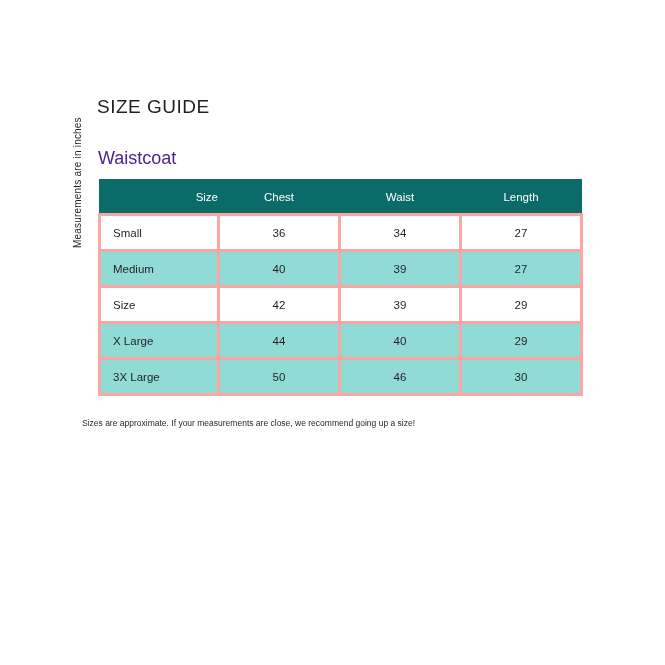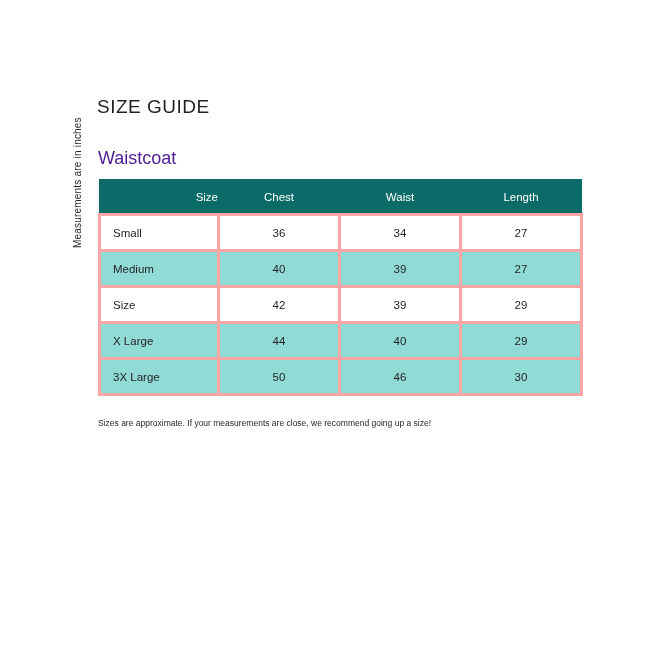--- a/index.html
+++ b/index.html
@@ -86,21 +86,21 @@
     text-align: center;
   }
   tr.row-alt td {
     background: #90dbd6;
   }
   tr.row-plain td {
     background: #ffffff;
   }
   .footnote {
     position: absolute;
-    left: 98px;
+    left: 82px;
     top: 418px;
     font-size: 8.5px;
     color: #231f20;
   }
   col.c1 { width: 119px; }
   col.c2 { width: 121px; }
   col.c3 { width: 121px; }
   col.c4 { width: 121px; }
 </style>
 </head>

